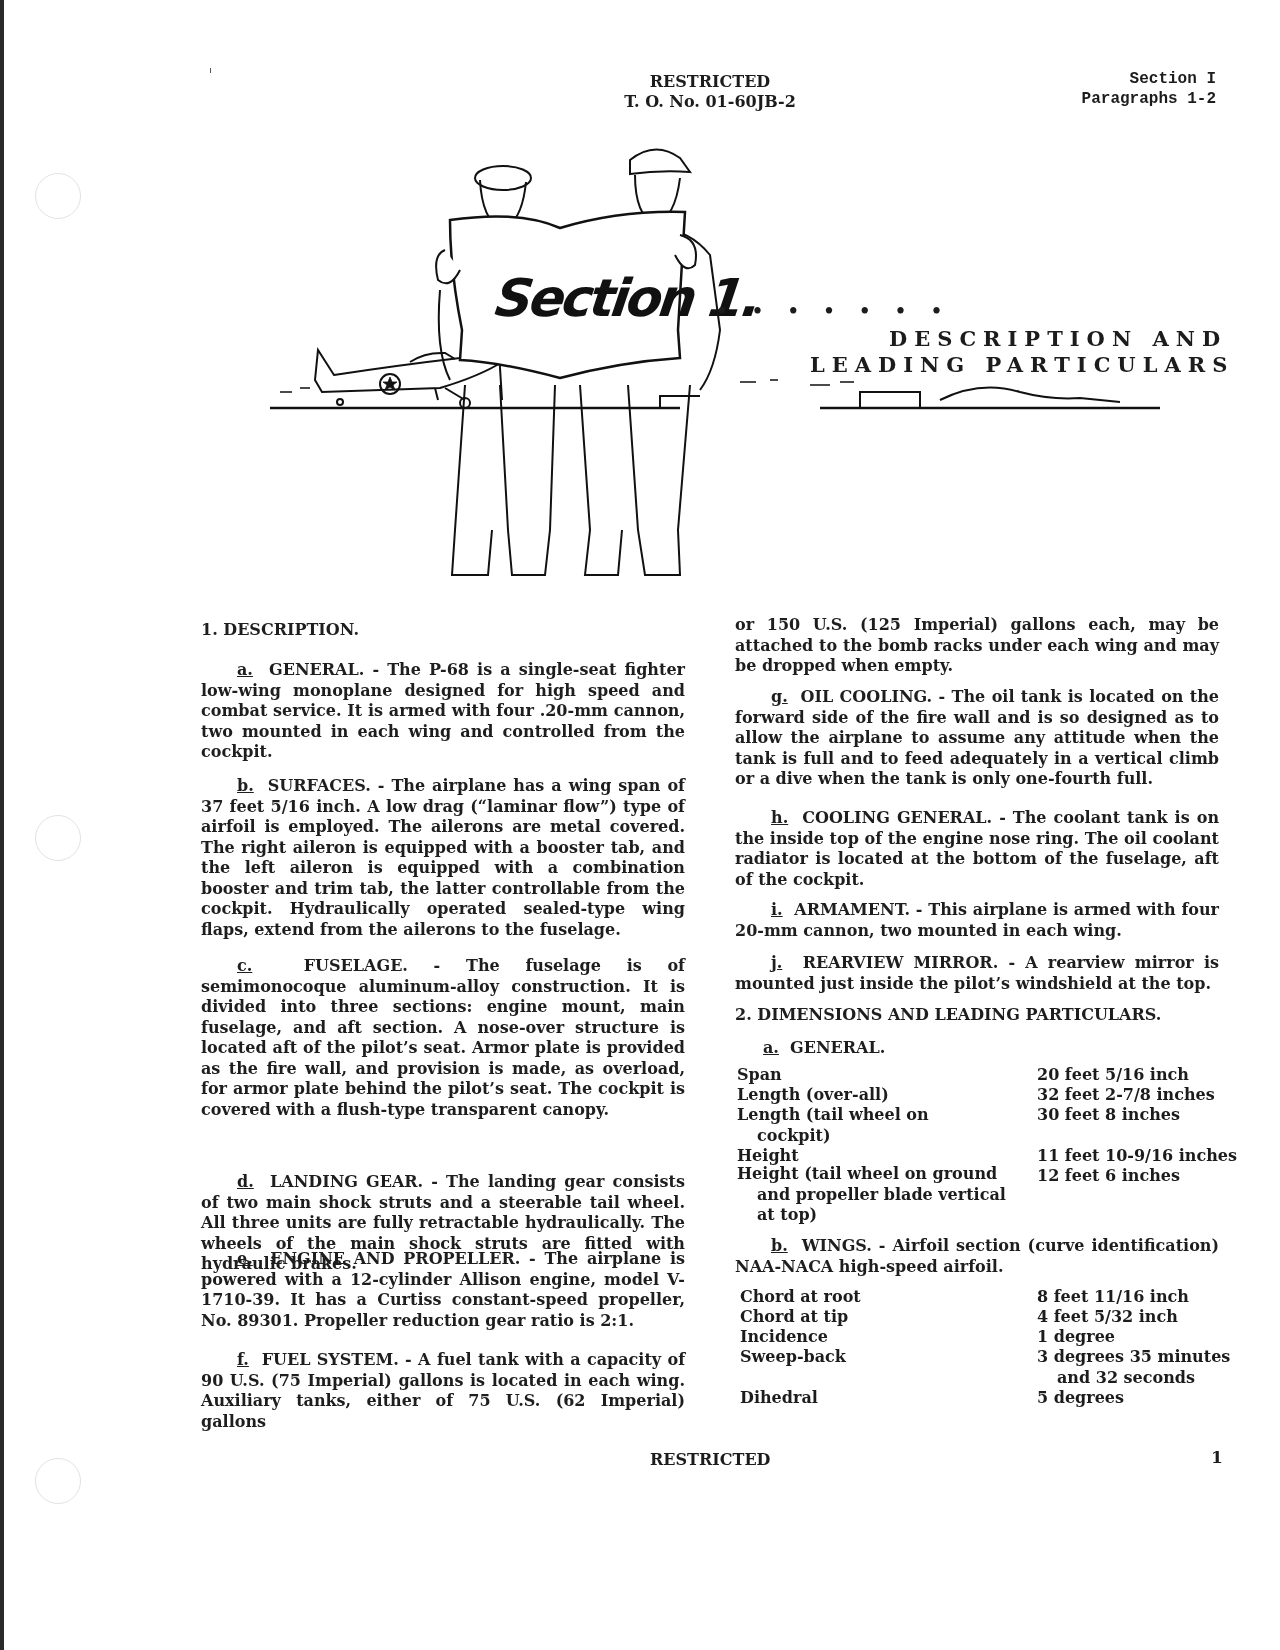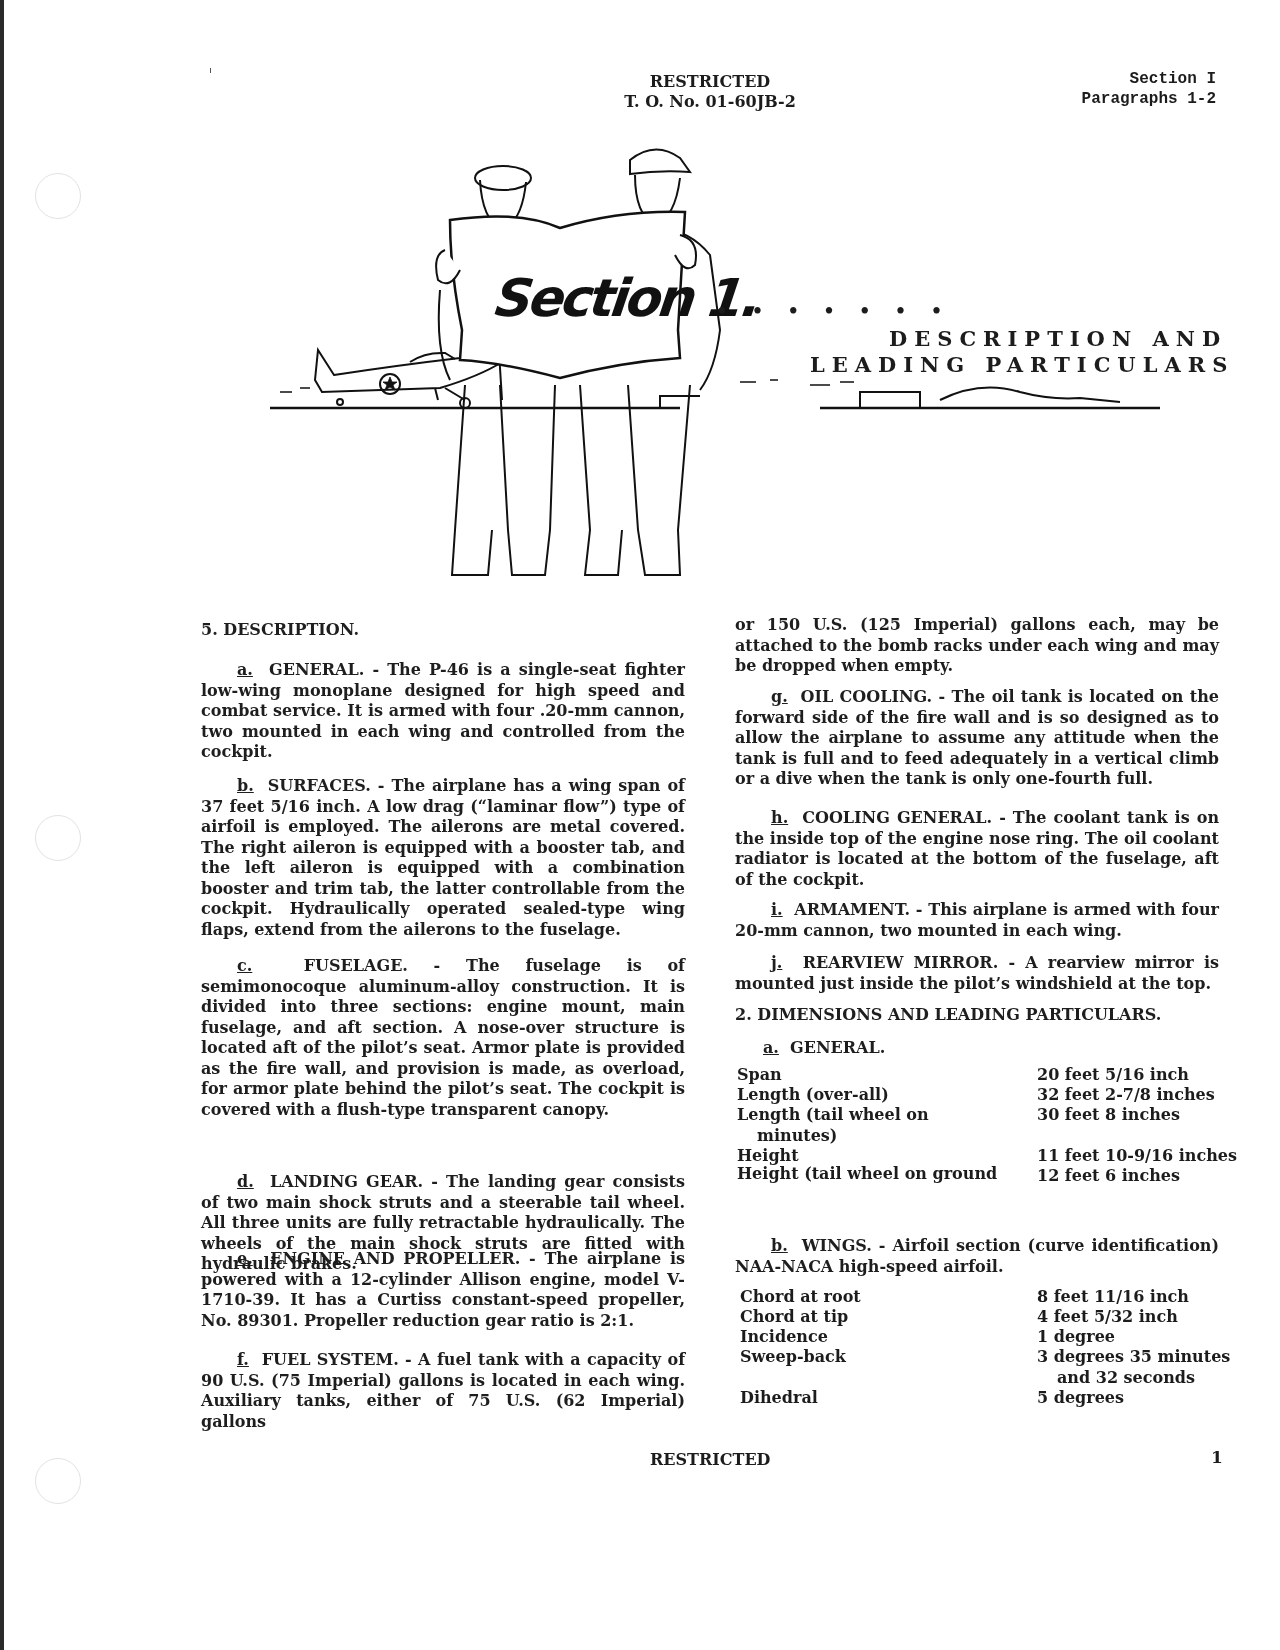--- a/index.html
+++ b/index.html
@@ -95,25 +95,25 @@
   <path d="M185 120 Q172 125 178 150 Q190 160 200 140" fill="#fff"></path>
   <path d="M420 105 Q440 110 435 135 Q425 145 415 125" fill="#fff"></path>
 </svg>
 
 <div class="banner-text">Section 1.</div>
 <div class="dots">• • • • • • •</div>
 <div class="sec-title">DESCRIPTION AND</div>
 <div class="sec-title l2">LEADING PARTICULARS</div>
 
 <div class="col left">
-  <div class="blk heading" style="top:620px">5.  DESCRIPTION.</div>
+  <div class="blk heading" style="top:620px">1.  DESCRIPTION.</div>
 
   <div class="blk indent" style="top:660px">
     <span class="u">a.</span>&nbsp;
-    <span>GENERAL.</span><span> - The P-46 is a single-seat fighter low-wing monoplane designed for high speed and combat service. It is armed with four .20-mm cannon, two mounted in each wing and controlled from the cockpit.</span>
+    <span>GENERAL.</span><span> - The P-68 is a single-seat fighter low-wing monoplane designed for high speed and combat service. It is armed with four .20-mm cannon, two mounted in each wing and controlled from the cockpit.</span>
   </div>
 
   <div class="blk indent" style="top:776px">
     <span class="u">b.</span>&nbsp;
     <span>SURFACES.</span><span> - The airplane has a wing span of 37 feet 5/16 inch. A low drag (“laminar flow”) type of airfoil is employed. The ailerons are metal covered. The right aileron is equipped with a booster tab, and the left aileron is equipped with a combination booster and trim tab, the latter controllable from the cockpit. Hydraulically operated sealed-type wing flaps, extend from the ailerons to the fuselage.</span>
   </div>
 
   <div class="blk indent" style="top:956px">
     <span class="u">c.</span>&nbsp;
     <span>FUSELAGE.</span><span> - The fuselage is of semimonocoque aluminum-alloy construction. It is divided into three sections: engine mount, main fuselage, and aft section. A nose-over structure is located aft of the pilot’s seat. Armor plate is provided as the fire wall, and provision is made, as overload, for armor plate behind the pilot’s seat. The cockpit is covered with a flush-type transparent canopy.</span>
@@ -171,31 +171,32 @@
     <span class="lbl" style="top:0">Span</span>
     <span class="val" style="top:0">20 feet 5/16 inch</span>
   </div>
   <div>
     <span class="lbl" style="top:20px">Length (over-all)</span>
     <span class="val" style="top:20px">32 feet 2-7/8 inches</span>
   </div>
   <div>
     <span class="lbl" style="top:40px">
       <span>Length (tail wheel on</span>
-      <span class="cont">minutes)</span>
+      <span class="cont">cockpit)</span>
     </span>
     <span class="val" style="top:40px">30 feet 8 inches</span>
   </div>
   <div>
     <span class="lbl" style="top:81px">Height</span>
     <span class="val" style="top:81px">11 feet 10-9/16 inches</span>
   </div>
   <div>
     <span class="lbl" style="top:99px; width:270px">
       <span>Height (tail wheel on ground</span>
+      <span class="cont">and propeller blade vertical at top)</span>
     </span>
     <span class="val" style="top:101px">12 feet 6 inches</span>
   </div>
 </div>
 
 <div class="col right">
   <div class="blk indent" style="top:1236px">
     <span class="u">b.</span>&nbsp;
     <span>WINGS.</span><span> - Airfoil section (curve identification) NAA-NACA high-speed airfoil.</span>
   </div>

